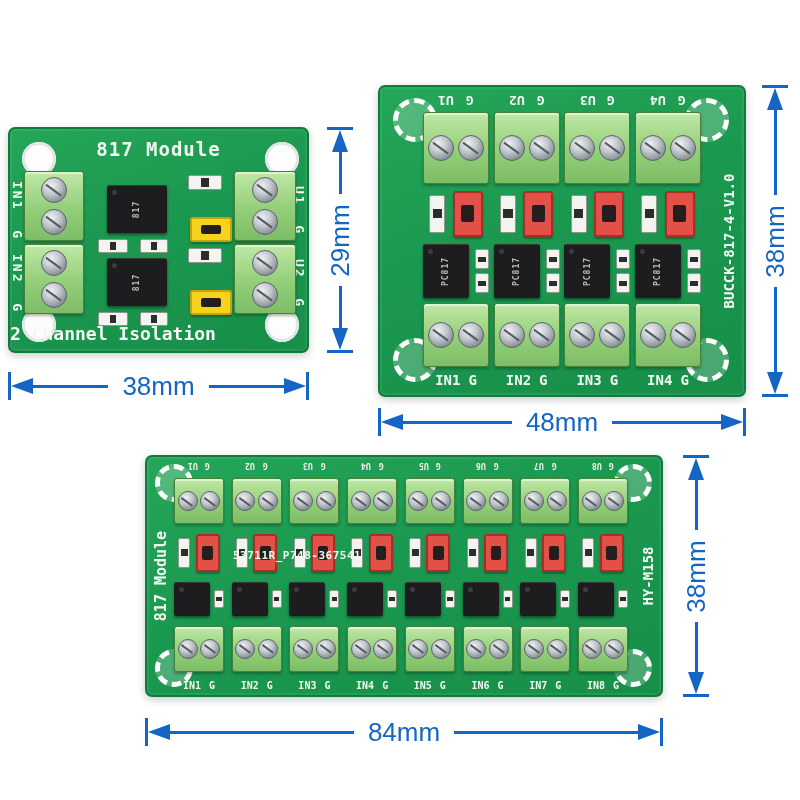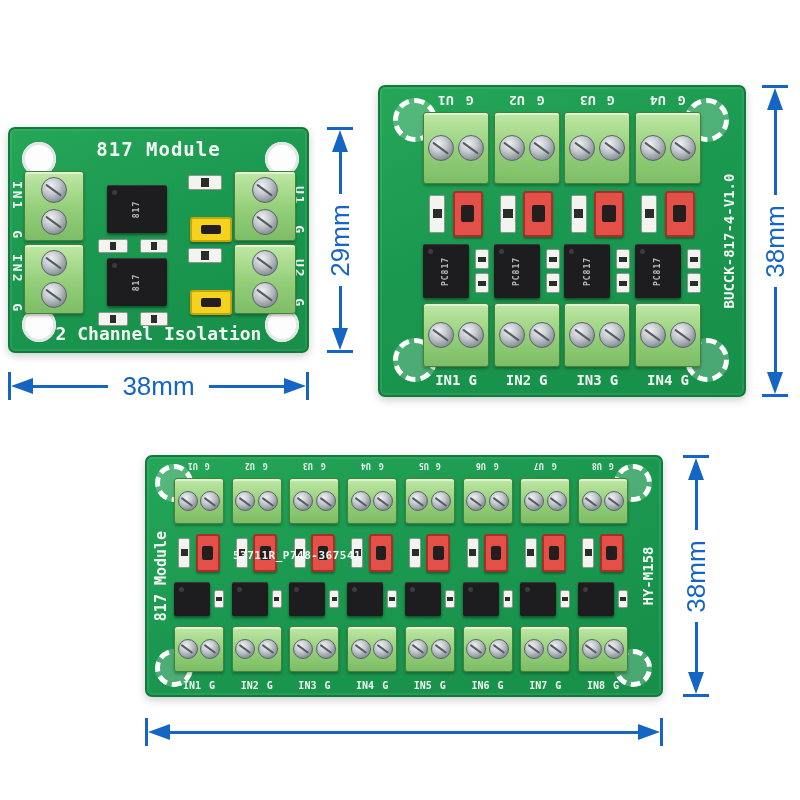--- a/index.html
+++ b/index.html
@@ -91,21 +91,21 @@
 
 <div class="canvas">
 
   <div class="board" style="left:8px;top:127px;width:301px;height:226px;">
     <div class="hole-solid" style="left:12px;top:13px;width:34px;height:34px;"></div>
     <div class="hole-solid" style="left:255px;top:13px;width:34px;height:34px;"></div>
     <div class="hole-solid" style="left:12px;top:179px;width:34px;height:34px;"></div>
     <div class="hole-solid" style="left:255px;top:179px;width:34px;height:34px;"></div>
 
     <div class="silk" style="position:absolute;top:9px;left:0;width:100%;text-align:center;font-size:19px;letter-spacing:1px;">817 Module</div>
-    <div class="silk" style="position:absolute;bottom:7px;left:0;width:100%;text-align:center;font-size:18px;">2 Channel Isolation</div>
+    <div class="silk" style="position:absolute;bottom:7px;left:0;width:100%;text-align:left;font-size:18px;">2 Channel Isolation</div>
 
     <div class="vlab silk" style="left:-2px;top:46px;width:18px;height:70px;font-size:13px;">
       <span><span>IN1</span>&nbsp;&nbsp;<span>G</span></span>
     </div>
     <div class="vlab silk" style="left:-2px;top:119px;width:18px;height:70px;font-size:13px;">
       <span><span>IN2</span>&nbsp;&nbsp;<span>G</span></span>
     </div>
 
     <div class="vlab silk" style="right:-2px;top:46px;width:18px;height:70px;font-size:13px;">
       <span><span>U1</span>&nbsp;&nbsp;<span>G</span></span>
@@ -307,20 +307,29 @@
           <div class="screw s26"></div>
         </div>
         <div class="inlbl silk" style="height:18px;font-size:14px;">
           <span>IN4</span>
             <span>G</span>
         </div>
       </div>
     </div>
   </div>
 
+  <div class="hdim" style="left:378px;top:404px;width:368px;">
+    <div class="tick-v"></div>
+    <div class="arr-left"></div>
+    <div class="hline"></div>
+    <div class="hlabel">48mm</div>
+    <div class="hline"></div>
+    <div class="arr-right"></div>
+    <div class="tick-v"></div>
+  </div>
 
   <div class="vdim" style="left:757px;top:85px;height:312px;">
     <div class="tick-h"></div>
     <div class="arr-up"></div>
     <div class="vline"></div>
     <div class="vlabel-box">
         <span>38mm</span>
       </div>
     <div class="vline"></div>
     <div class="arr-down"></div>
@@ -558,20 +567,21 @@
             <span>G</span>
         </div>
       </div>
     </div>
   </div>
 
   <div class="hdim" style="left:145px;top:714px;width:518px;">
     <div class="tick-v"></div>
     <div class="arr-left"></div>
     <div class="hline"></div>
+    <div class="hlabel">84mm</div>
     <div class="hline"></div>
     <div class="arr-right"></div>
     <div class="tick-v"></div>
   </div>
 
   <div class="vdim" style="left:678px;top:455px;height:242px;">
     <div class="tick-h"></div>
     <div class="arr-up"></div>
     <div class="vline"></div>
     <div class="vlabel-box">

